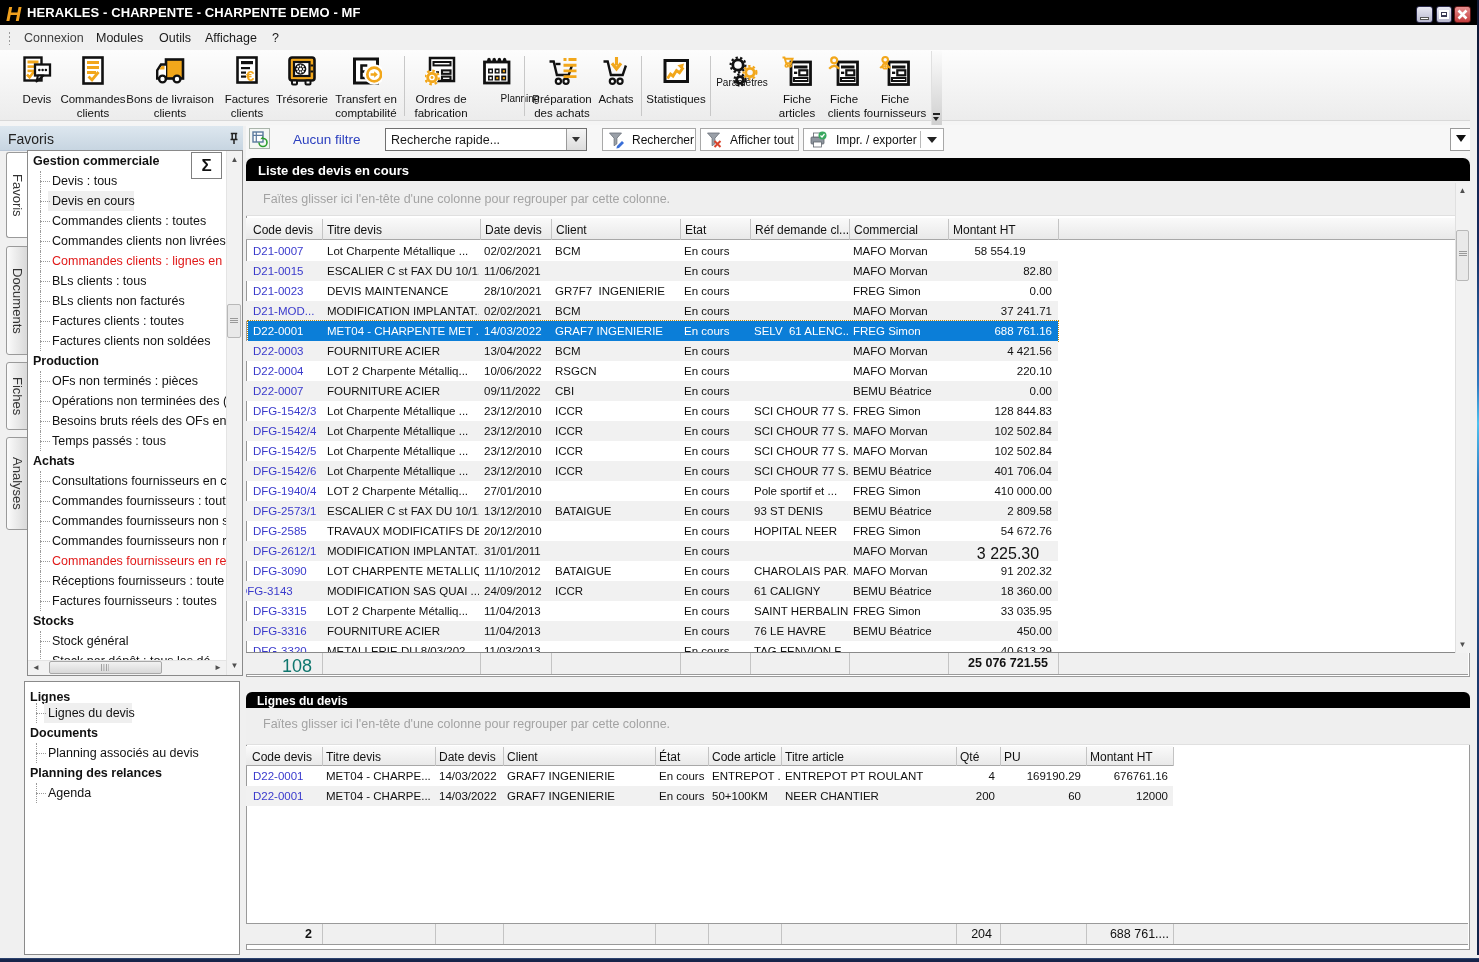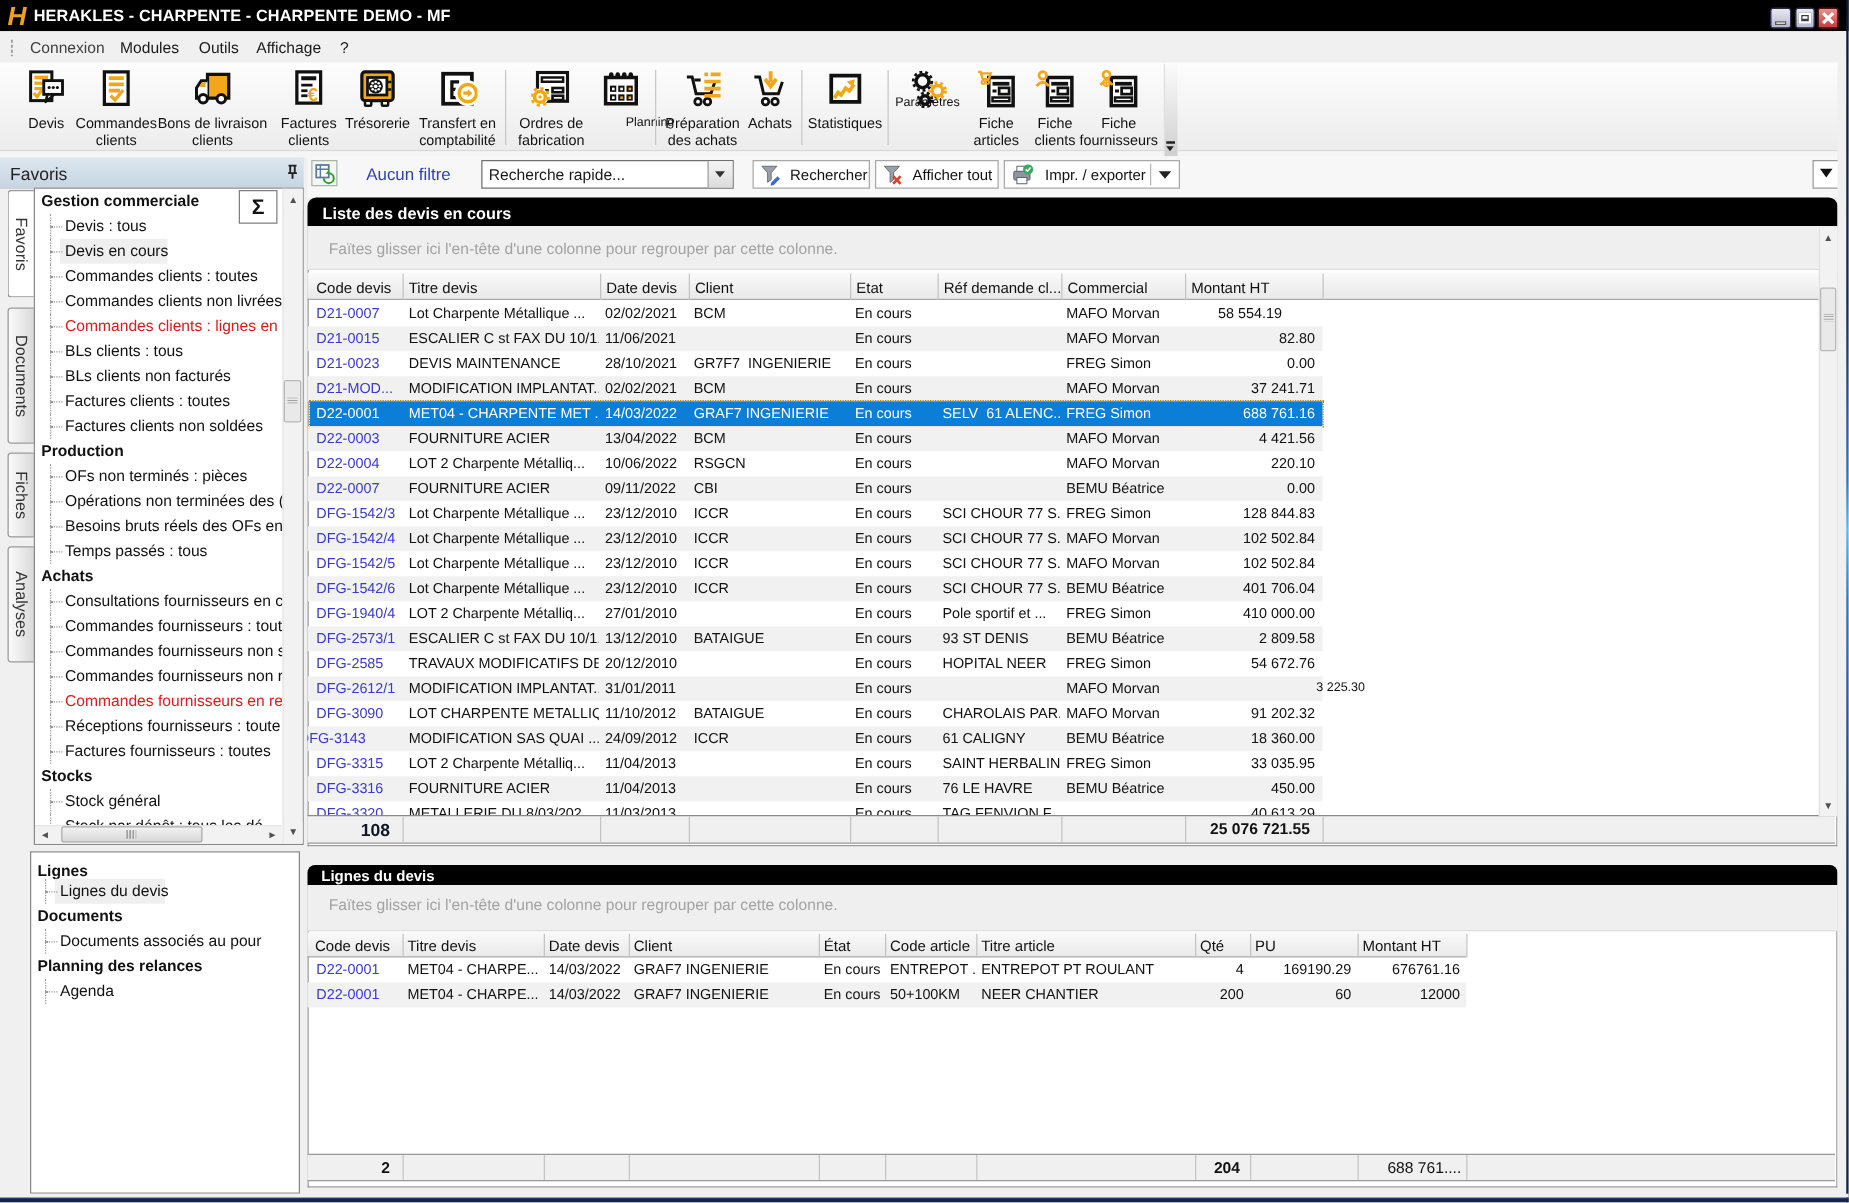--- a/index.html
+++ b/index.html
@@ -345,21 +345,21 @@
 <div class="a" style="left:101px;top:664px;width:8px;height:7px;background-image:linear-gradient(90deg,#999 1px,transparent 1px);background-size:2.5px 7px"></div>
 <div class="a" style="left:24px;top:681px;width:216px;height:274px;background:#fff;border:1px solid #8a8a8a"></div>
 <div class="tx" style="left:30px;top:690px;font-size:12.5px;font-weight:bold;color:#111">Lignes</div>
 <div class="a" style="left:44px;top:703px;width:88px;height:20px;background:#efefef"></div>
 <div class="a" style="left:36px;top:713px;width:10px;height:1px;border-top:1px dotted #9a9a9a"></div>
 <div class="a" style="left:36px;top:703px;width:1px;height:20px;border-left:1px dotted #9a9a9a"></div>
 <div class="tx" style="left:48px;top:706px;font-size:12.5px;color:#111">Lignes du devis</div>
 <div class="tx" style="left:30px;top:726px;font-size:12.5px;font-weight:bold;color:#111">Documents</div>
 <div class="a" style="left:36px;top:753px;width:10px;height:1px;border-top:1px dotted #9a9a9a"></div>
 <div class="a" style="left:36px;top:743px;width:1px;height:20px;border-left:1px dotted #9a9a9a"></div>
-<div class="tx" style="left:48px;top:746px;font-size:12.5px;color:#111">Documents associés au pour</div>
+<div class="tx" style="left:48px;top:746px;font-size:12.5px;color:#111">Planning associés au devis</div>
 <div class="tx" style="left:30px;top:766px;font-size:12.5px;font-weight:bold;color:#111">Planning des relances</div>
 <div class="a" style="left:36px;top:793px;width:10px;height:1px;border-top:1px dotted #9a9a9a"></div>
 <div class="a" style="left:36px;top:783px;width:1px;height:20px;border-left:1px dotted #9a9a9a"></div>
 <div class="tx" style="left:48px;top:786px;font-size:12.5px;color:#111">Agenda</div>
 <div class="a" style="left:246px;top:158px;width:1224px;height:23px;background:#000;border-radius:7px 7px 0 0"></div>
 <div class="tx" style="left:258px;top:163px;font-size:13px;font-weight:bold;color:#fff">Liste des devis en cours</div>
 <div class="a" style="left:246px;top:181px;width:1224px;height:496px;background:#fff;border-left:1px solid #9a9a9a;border-right:1px solid #9a9a9a;border-bottom:1px solid #9a9a9a"></div>
 <div class="a" style="left:246px;top:181px;width:1224px;height:35px;background:#efefef;border-bottom:1px solid #e0e0e0"></div>
 <div class="tx" style="left:263px;top:192px;font-size:12.5px;color:#a3a3a3">Faïtes glisser ici l'en-tête d'une colonne pour regrouper par cette colonne.</div>
 <div class="a" style="left:246px;top:218px;width:1209px;height:22px;background:linear-gradient(180deg,#fafafa,#e9e9e9);border-bottom:1px solid #a8a8a8"></div>
@@ -498,21 +498,21 @@
       <div class="tx" style="left:684px;top:525px;width:65px;overflow:hidden;font-size:11.5px;color:#111">En cours</div>
       <div class="tx" style="left:754px;top:525px;width:94px;overflow:hidden;font-size:11.5px;color:#111">HOPITAL NEER</div>
       <div class="tx" style="left:853px;top:525px;width:94px;overflow:hidden;font-size:11.5px;color:#111">FREG Simon</div>
       <div class="tx" style="left:948px;top:525px;width:104px;text-align:right;font-size:11.5px;color:#111">54 672.76</div>
       <div class="a" style="left:246px;top:541px;width:812px;height:20px;background:#f1f1f1"></div>
       <div class="tx" style="left:253px;top:545px;width:68px;overflow:hidden;font-size:11.5px;color:#3a3acc">DFG-2612/1</div>
       <div class="tx" style="left:327px;top:545px;width:152px;overflow:hidden;font-size:11.5px;color:#111">MODIFICATION IMPLANTAT...</div>
       <div class="tx" style="left:484px;top:545px;width:66px;overflow:hidden;font-size:11.5px;color:#111">31/01/2011</div>
       <div class="tx" style="left:684px;top:545px;width:65px;overflow:hidden;font-size:11.5px;color:#111">En cours</div>
       <div class="tx" style="left:853px;top:545px;width:94px;overflow:hidden;font-size:11.5px;color:#111">MAFO Morvan</div>
-      <div class="tx" style="left:988px;top:545px;width:104px;text-align:right;font-size:10px;color:#111">3 225.30</div>
+      <div class="tx" style="left:956px;top:545px;width:104px;text-align:center;font-size:16px;color:#111">3 225.30</div>
       <div class="tx" style="left:253px;top:565px;width:68px;overflow:hidden;font-size:11.5px;color:#3a3acc">DFG-3090</div>
       <div class="tx" style="left:327px;top:565px;width:152px;overflow:hidden;font-size:11.5px;color:#111">LOT CHARPENTE METALLIQ...</div>
       <div class="tx" style="left:484px;top:565px;width:66px;overflow:hidden;font-size:11.5px;color:#111">11/10/2012</div>
       <div class="tx" style="left:555px;top:565px;width:124px;overflow:hidden;font-size:11.5px;color:#111">BATAIGUE</div>
       <div class="tx" style="left:684px;top:565px;width:65px;overflow:hidden;font-size:11.5px;color:#111">En cours</div>
       <div class="tx" style="left:754px;top:565px;width:94px;overflow:hidden;font-size:11.5px;color:#111">CHAROLAIS PAR...</div>
       <div class="tx" style="left:853px;top:565px;width:94px;overflow:hidden;font-size:11.5px;color:#111">MAFO Morvan</div>
       <div class="tx" style="left:948px;top:565px;width:104px;text-align:right;font-size:11.5px;color:#111">91 202.32</div>
       <div class="a" style="left:246px;top:581px;width:812px;height:20px;background:#f1f1f1"></div>
       <div class="tx" style="left:239px;top:585px;width:68px;overflow:hidden;font-size:11.5px;color:#3a3acc">DFG-3143</div>
@@ -548,21 +548,21 @@
   </div>
 <div class="a" style="left:246px;top:652px;width:1222px;height:23px;background:#f0f0f0;border-top:1px solid #8a8a8a;border-bottom:1px solid #9a9a9a"></div>
 <div class="a" style="left:322px;top:653px;width:1px;height:21px;background:#c4c4c4"></div>
 <div class="a" style="left:480px;top:653px;width:1px;height:21px;background:#c4c4c4"></div>
 <div class="a" style="left:551px;top:653px;width:1px;height:21px;background:#c4c4c4"></div>
 <div class="a" style="left:680px;top:653px;width:1px;height:21px;background:#c4c4c4"></div>
 <div class="a" style="left:750px;top:653px;width:1px;height:21px;background:#c4c4c4"></div>
 <div class="a" style="left:849px;top:653px;width:1px;height:21px;background:#c4c4c4"></div>
 <div class="a" style="left:948px;top:653px;width:1px;height:21px;background:#c4c4c4"></div>
 <div class="a" style="left:1058px;top:653px;width:1px;height:21px;background:#c4c4c4"></div>
-<div class="tx" style="right:1167px;top:656px;font-size:14px;font-weight:bold;color:#0f172a">108</div>
+<div class="tx" style="right:1167px;top:656px;font-size:18px;font-weight:normal;color:#0f766e">108</div>
 <div class="tx" style="right:431px;top:656px;font-size:12.5px;font-weight:bold;color:#111">25 076 721.55</div>
 <div class="a" style="left:1455px;top:183px;width:15px;height:470px;background:#f2f2f2;border-left:1px solid #e0e0e0"></div>
 <div class="a" style="left:1455px;top:183px;width:15px;height:16px;color:#505050;font-size:8px;text-align:center;line-height:16px">▲</div>
 <div class="a" style="left:1455px;top:637px;width:15px;height:16px;color:#505050;font-size:8px;text-align:center;line-height:16px">▼</div>
 <div class="a" style="left:1456px;top:230px;width:13px;height:51px;background:#e9e9e9;border:1px solid #b8b8b8;border-radius:2px"></div>
 <div class="a" style="left:1459px;top:251px;width:8px;height:6px;background-image:linear-gradient(#999 1px,transparent 1px);background-size:8px 2px"></div>
 <div class="a" style="left:246px;top:692px;width:1224px;height:16px;background:#000;border-radius:6px 6px 0 0"></div>
 <div class="tx" style="left:257px;top:694px;font-size:12px;font-weight:bold;color:#fff">Lignes du devis</div>
 <div class="a" style="left:246px;top:708px;width:1224px;height:242px;background:#fff;border-left:1px solid #9a9a9a;border-right:1px solid #9a9a9a;border-bottom:1px solid #9a9a9a"></div>
 <div class="a" style="left:246px;top:708px;width:1224px;height:37px;background:#efefef;border-bottom:1px solid #e0e0e0"></div>
@@ -614,17 +614,17 @@
 <div class="a" style="left:435px;top:924px;width:1px;height:20px;background:#c4c4c4"></div>
 <div class="a" style="left:503px;top:924px;width:1px;height:20px;background:#c4c4c4"></div>
 <div class="a" style="left:655px;top:924px;width:1px;height:20px;background:#c4c4c4"></div>
 <div class="a" style="left:708px;top:924px;width:1px;height:20px;background:#c4c4c4"></div>
 <div class="a" style="left:781px;top:924px;width:1px;height:20px;background:#c4c4c4"></div>
 <div class="a" style="left:956px;top:924px;width:1px;height:20px;background:#c4c4c4"></div>
 <div class="a" style="left:1000px;top:924px;width:1px;height:20px;background:#c4c4c4"></div>
 <div class="a" style="left:1086px;top:924px;width:1px;height:20px;background:#c4c4c4"></div>
 <div class="a" style="left:1173px;top:924px;width:1px;height:20px;background:#c4c4c4"></div>
 <div class="tx" style="right:1167px;top:927px;font-size:12.5px;font-weight:bold;color:#111">2</div>
-<div class="tx" style="right:487px;top:927px;font-size:12.5px;font-weight:bold;color:#111">204</div>
+<div class="tx" style="right:487px;top:927px;font-size:12.5px;font-weight:normal;color:#111">204</div>
 <div class="tx" style="right:310px;top:927px;font-size:12.5px;font-weight:normal;color:#111">688 761....</div>
 <div class="a" style="left:1470px;top:25px;width:7px;height:937px;background:#f0f0f0"></div>
 <div class="a" style="left:1477px;top:0;width:2px;height:962px;background:linear-gradient(180deg,#0f1833 0%,#15295c 25%,#2f7ac0 40%,#4ec2f0 44%,#2f7ac0 50%,#1b3a6e 70%,#122247 100%)"></div>
 <div class="a" style="left:0;top:955px;width:1479px;height:3px;background:#f0f0f0"></div>
 <div class="a" style="left:0;top:958px;width:1479px;height:4px;background:linear-gradient(180deg,#35507e,#16244a 40%,#16244a)"></div>
 </body></html>

